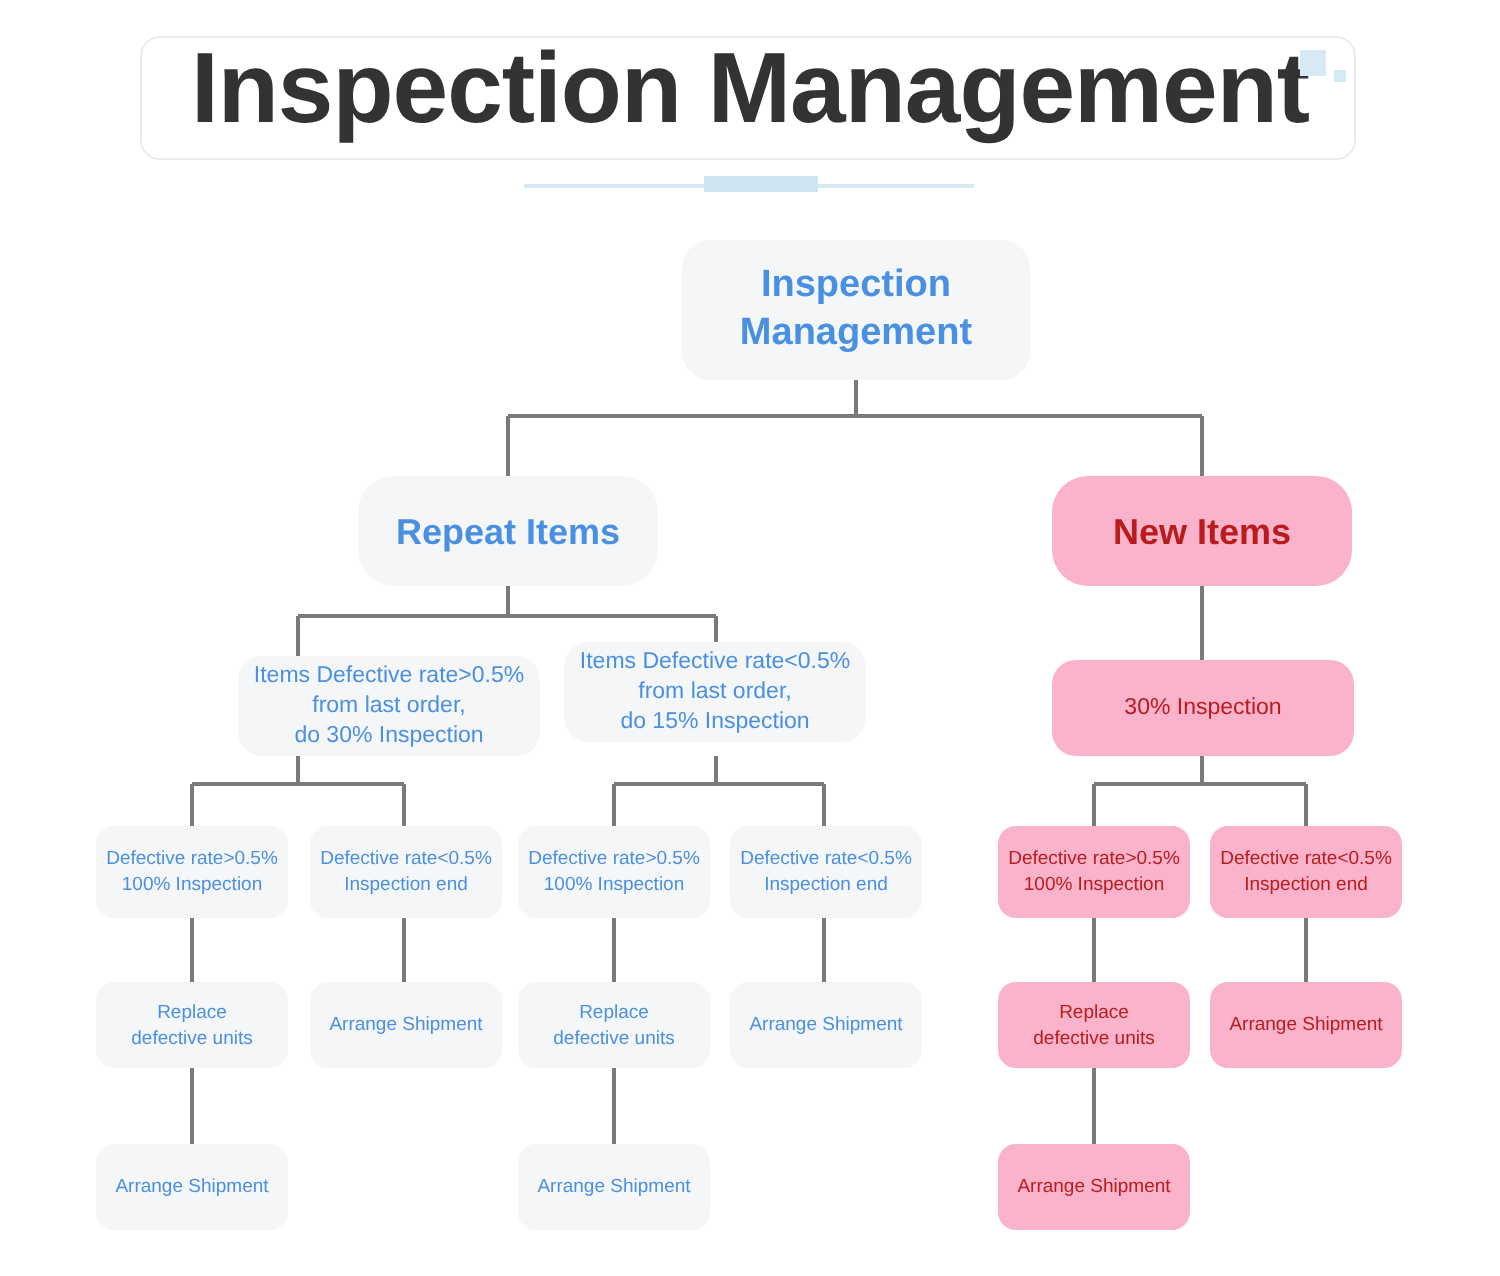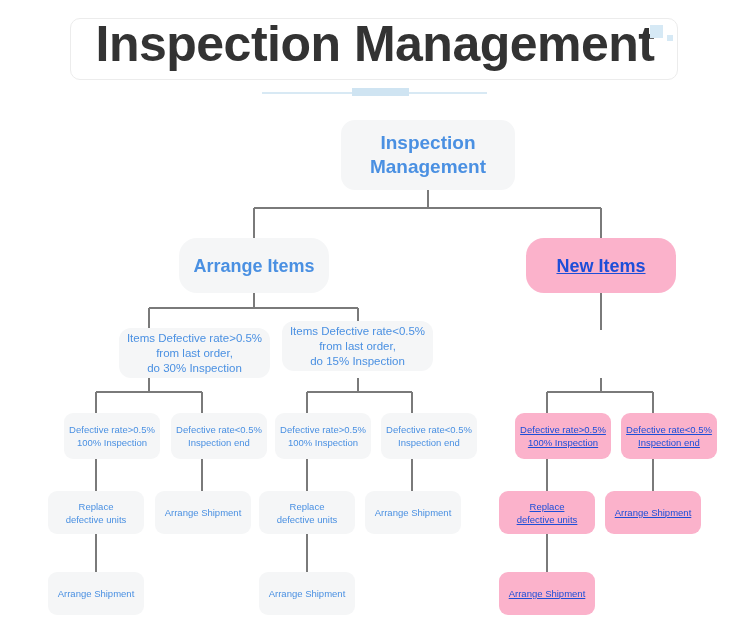--- a/index.html
+++ b/index.html
@@ -104,29 +104,28 @@
   }
 
   
   .node.blue {
     background: #f5f6f7;
     color: #4a90e2;
   }
   
   .node.pink {
     background: #fbb2cb;
-    color: #1d4ed8;
-    text-decoration: underline;
+    color: #b91c1c;
   }
 
   .node.lvl1 { font-size: 19px; font-weight: bold; line-height: 24px; border-radius: 14px; }
   .node.lvl2 { font-size: 18px; font-weight: bold; line-height: 22px; border-radius: 18px; }
   .node.lvl3 { font-size: 11.5px; font-weight: normal; line-height: 15px; border-radius: 12px; }
   .node.lvl3.pinknode { font-size: 11.5px; }
-  .node.lvl4 { font-size: 9.5px; font-weight: normal; line-height: 13px; border-radius: 9px; margin-left: 16px; }
+  .node.lvl4 { font-size: 9.5px; font-weight: normal; line-height: 13px; border-radius: 9px; }
   .node.lvl5 { font-size: 9.5px; font-weight: normal; line-height: 13px; border-radius: 9px; }
   .node.lvl6 { font-size: 9.5px; font-weight: normal; line-height: 13px; border-radius: 9px; }
 </style>
 </head>
 <body>
 
 <div id="title-card"></div>
 <div id="page-title">Inspection Management</div>
 <div class="deco-square" id="deco-square-large"></div>
 <div class="deco-square" id="deco-square-small"></div>
@@ -177,36 +176,39 @@
       <line x1="547" y1="534" x2="547" y2="572"></line>
     </g>
   </svg>
 
   <div class="node blue lvl1" style="left:341px; top:120px; width:174px; height:70px;">
     <span class="node-label">Inspection
 Management</span>
   </div>
 
   <div class="node blue lvl2" style="left:179px; top:238px; width:150px; height:55px;">
-    <span class="node-label">Arrange Items</span>
+    <span class="node-label">Repeat Items</span>
   </div>
   <div class="node pink lvl2" style="left:526px; top:238px; width:150px; height:55px;">
     <span class="node-label">New Items</span>
   </div>
 
   <div class="node blue lvl3" style="left:74px; top:328px; width:151px; height:50px;margin-left:45px;">
     <span class="node-label">Items Defective rate&gt;0.5%
 from last order,
 do 30% Inspection</span>
   </div>
   <div class="node blue lvl3" style="left:282px; top:321px; width:151px; height:50px;">
     <span class="node-label">Items Defective rate&lt;0.5%
 from last order,
 do 15% Inspection</span>
   </div>
+  <div class="node pink lvl3 pinknode" style="left:526px; top:330px; width:151px; height:48px;">
+    <span class="node-label">30% Inspection</span>
+  </div>
 
   <div class="node blue lvl4" style="left:48px; top:413px; width:96px; height:46px;">
     <span class="node-label">Defective rate&gt;0.5%
 100% Inspection</span>
   </div>
   <div class="node blue lvl4" style="left:155px; top:413px; width:96px; height:46px;">
     <span class="node-label">Defective rate&lt;0.5%
 Inspection end</span>
   </div>
   <div class="node blue lvl4" style="left:259px; top:413px; width:96px; height:46px;">

